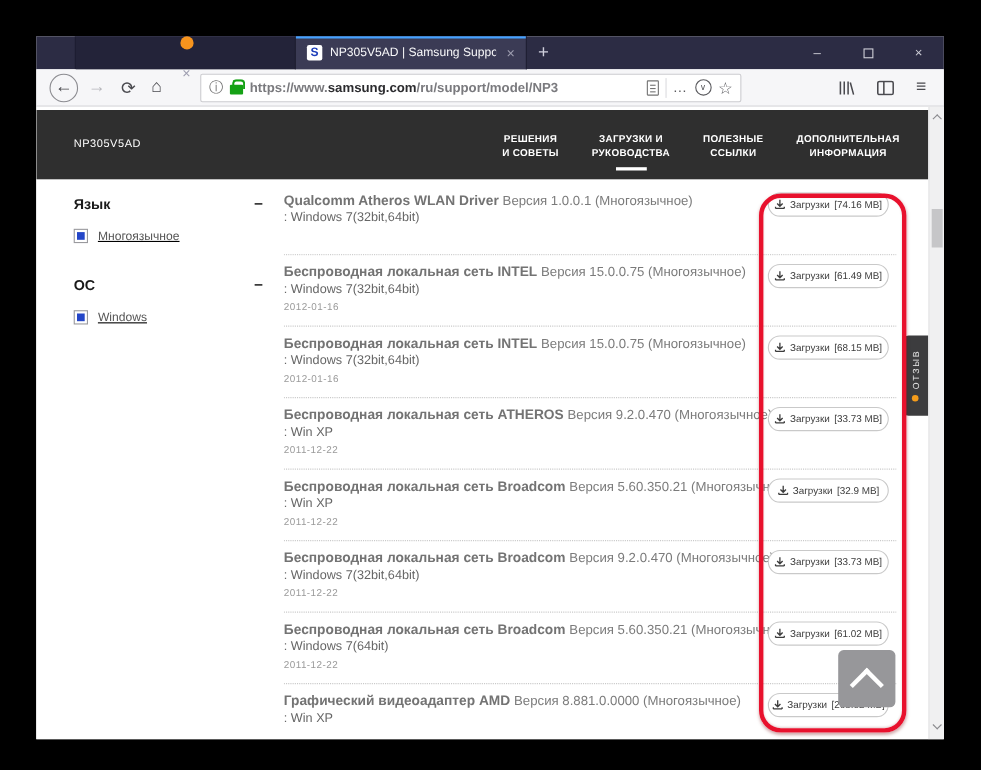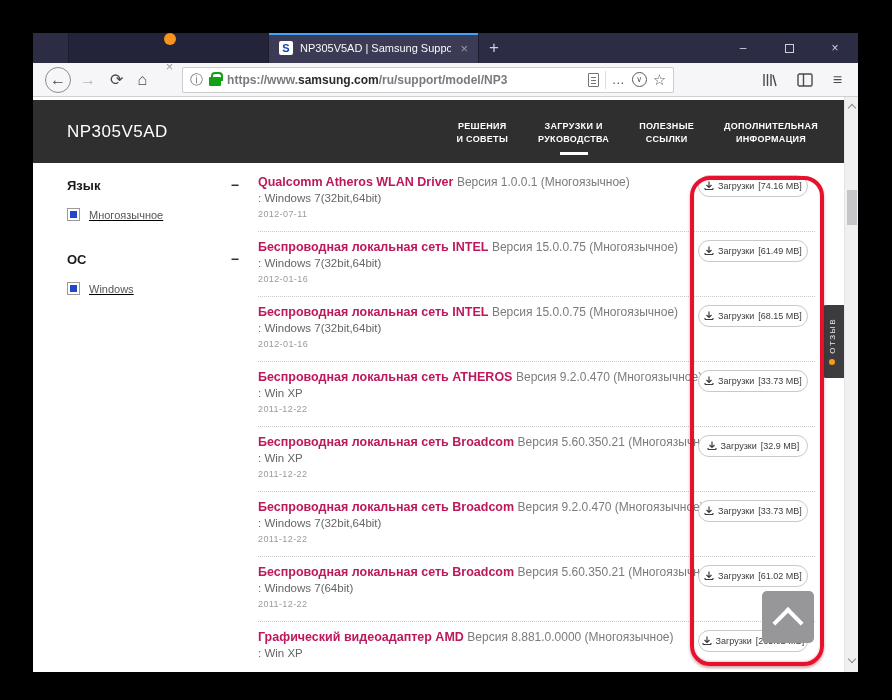--- a/index.html
+++ b/index.html
@@ -63,21 +63,21 @@
                border-left:1px solid #e4e4e6; }
   .sb-arrow { position:absolute; left:4px; width:6px; height:6px; border-left:1.5px solid #8a8a8e;
               border-top:1.5px solid #8a8a8e; }
   .sb-up { top:8px; transform:rotate(45deg); }
   .sb-down { bottom:10px; transform:rotate(225deg); }
   .sb-thumb { position:absolute; left:2px; top:93px; width:10px; height:35px; background:#c6c6c8; }
 
   
   .site-header { position:absolute; left:0; top:3px; right:14px; height:63px; background:#2f2f2f;
                  display:flex; align-items:center; }
-  .model { color:#fff; font-size:17px; letter-spacing:0.5px; margin-left:34px; }
+  .model { color:#fff; font-size:10px; letter-spacing:0.5px; margin-left:34px; }
   .site-nav { margin-left:auto; display:flex; gap:30px; padding-right:26px; align-items:flex-start; }
   .nav-item { color:#fff; font-size:9px; font-weight:bold; text-align:center; line-height:1.45;
               letter-spacing:0.3px; padding-top:12px; }
   .nav-item .bar { width:28px; height:3px; background:#fff; margin:6px auto 0; visibility:hidden; }
   .nav-item.active .bar { visibility:visible; }
 
   
   .filters { position:absolute; left:34px; top:80px; width:172px; }
   .filter-group + .filter-group { margin-top:30px; }
   .filter-title-row { display:flex; justify-content:space-between; align-items:flex-end; }
@@ -86,21 +86,21 @@
   .filter-option { display:flex; align-items:center; gap:9px; margin-top:15px;text-decoration:underline; }
   .checkbox { width:13px; height:13px; border:1px solid #9a9a9e; background:#fff;
               display:flex; align-items:center; justify-content:center; }
   .checkbox .inner { width:7px; height:7px; background:#2446c8; }
   .option-label { font-size:11px; color:#555; }
 
   
   .dl-list { position:absolute; left:225px; top:70px; width:557px; height:505px; overflow:hidden; }
   .row { position:relative; height:65px; border-bottom:1px dotted #c9c9c9; padding-top:8px; }
   .row-line1 { font-size:12.5px; }
-  .row-name { font-weight:bold; color:#be185d; }
+  .row-name { font-weight:bold; color:#737373; }
   .row-version { color:#7b7b7b; font-size:12px; }
   .row-os { font-size:11.5px; color:#666; margin-top:3px; }
   .row-date { font-size:9px; color:#9a9a9a; margin-top:5px; letter-spacing:0.4px; }
   .dl-btn { position:absolute; top:8px; right:7px; width:110px; height:22px; background:#fff;
             border:1px solid #c9c9c9; border-radius:13px; display:flex; align-items:center;
             justify-content:center; gap:4px; font-family:inherit; }
   .dl-btn span { font-size:9px; color:#3c3c3c; white-space:nowrap; }
   .dl-size { color:#6a6a6a; }
 
   
@@ -237,21 +237,20 @@
           <span class="option-label">Windows</span>
         </div>
       </div>
     </div>
 
     <div class="dl-list">
 
       <div class="row">
         <div class="row-line1"><span class="row-name">Qualcomm Atheros WLAN Driver</span> <span class="row-version">Версия 1.0.0.1 (Многоязычное)</span></div>
         <div class="row-os">: Windows 7(32bit,64bit)</div>
-        <div class="row-date">2012-07-11</div>
         <button class="dl-btn">
           <svg width="10" height="10" viewBox="0 0 10 10">
               <path d="M5 0.5v5.5 M2.5 4l2.5 2.5L7.5 4 M1 8.5h8 M1 7v1.5 M9 7v1.5" stroke="#3c3c3c" stroke-width="1.2" fill="none"></path>
             </svg>
           <span>Загрузки</span>
           <span class="dl-size">[74.16 MB]</span>
         </button>
       </div>
 
       <div class="row">

